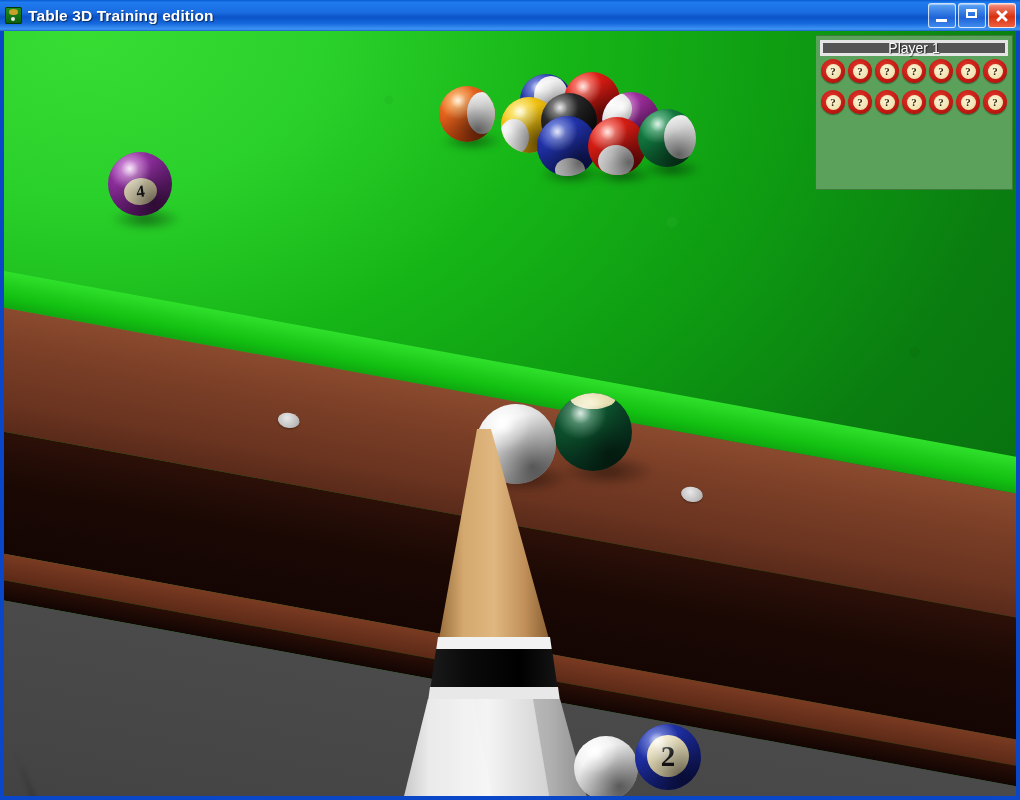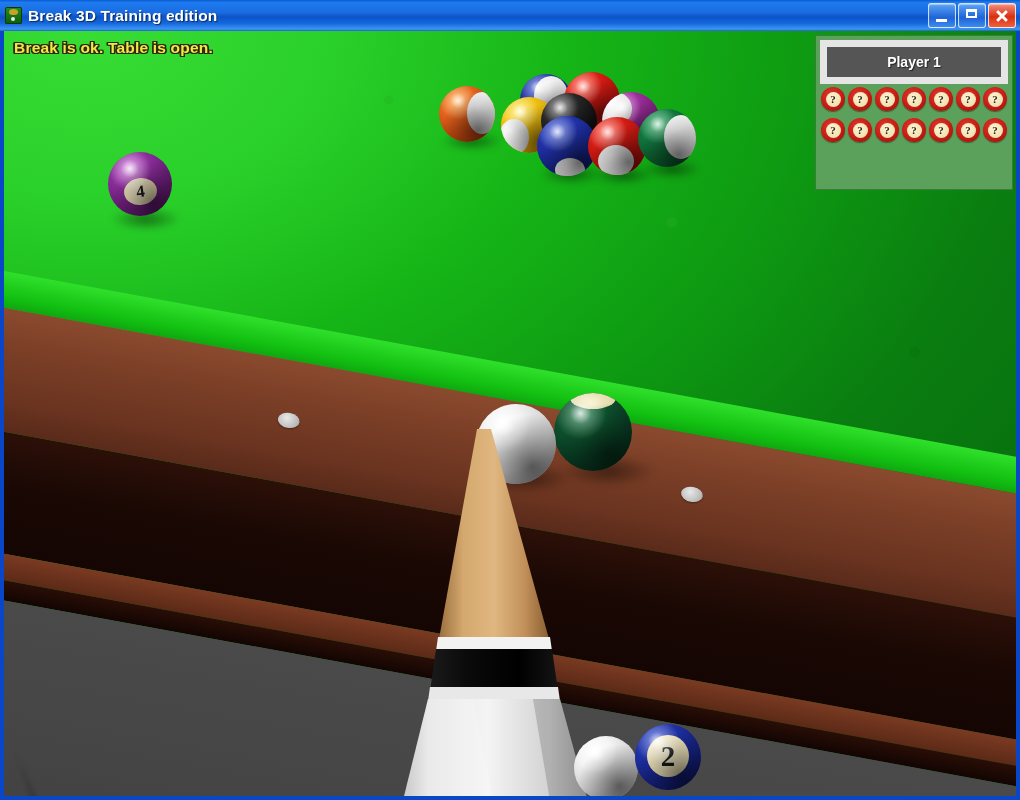--- a/index.html
+++ b/index.html
@@ -249,29 +249,29 @@
     width: 198px;
     height: 155px;
     background: #5BA05B;
     border: 1px solid #3B7C3B;
     box-sizing: border-box;
     padding: 4px;
   }
   .player-block { margin-bottom: 3px; }
   .player-bar {
     position: relative;
-    height: 44px;
-    border: 7px solid #e5e5e5;
+    height: 16px;
+    border: 3px solid #e5e5e5;
     box-sizing: border-box;
     display: flex;
     align-items: center;
     justify-content: center;
     color: #ffffff;
     font-size: 14px;
-    font-weight: bold;
+    font-weight: normal;
     text-shadow: 1px 1px 1px rgba(0,0,0,0.6);
     cursor: pointer;
   }
   .player-bar.inactive {
     background: #555555;
   }
   .player-bar.active {
     background: linear-gradient(to bottom,#9C9C9C 0%, #D8D8D8 45%, #7E7E7E 100%);
   }
   .arrow-left, .arrow-right {
@@ -311,21 +311,21 @@
   }
 </style>
 </head>
 <body>
 
 <div id="app">
   <div class="window-frame"></div>
 
   <div class="titlebar">
     <div class="title-icon"></div>
-    <div class="title-text">Break 3D Training edition</div>
+    <div class="title-text">Table 3D Training edition</div>
     <div class="title-buttons">
       <div class="tbtn min"></div>
       <div class="tbtn max"></div>
       <div class="tbtn close"></div>
     </div>
   </div>
 
   <div class="game-area">
     <div class="felt">
       <div class="felt-noise"></div>
@@ -462,21 +462,20 @@
          background: radial-gradient(circle at 32% 24%, #ffffff 0%, #f2f2f2 28%, #d4d4d4 58%, #9d9d9d 88%, #777 100%);">
       <div class="shade"></div>
     </div>
 
     <div class="ball" style="left:631px; top:693px; width:66px; height:66px;
          background: radial-gradient(circle at 30% 22%, #3E55CE 0%, #1E2FA2 34%, #121C70 72%, #070B34 100%);">
       <div class="numcircle" style="left:12px; top:11px; width:42px; height:42px; font-size:29px;">2</div>
       <div class="shade"></div>
     </div>
 
-    <div class="status-text">Break is ok. Table is open.</div>
 
     <div class="score-panel">
 
       <div class="player-block">
         <div class="player-bar inactive">
           <span>Player 1</span>
         </div>
         <div class="ball-row">
           <div class="qball">
               <div class="inner">?</div>

